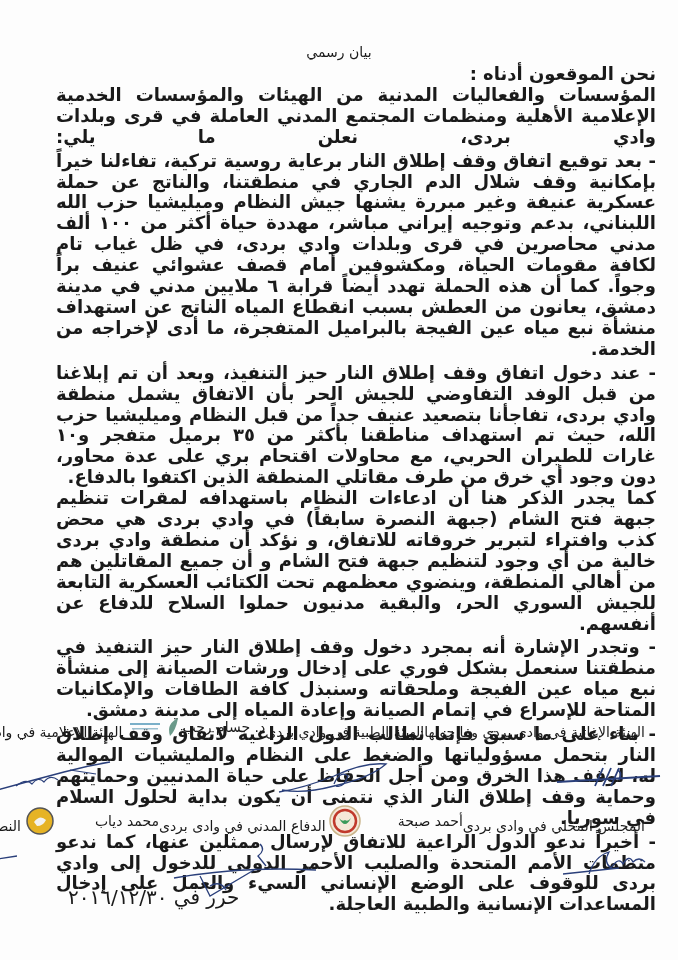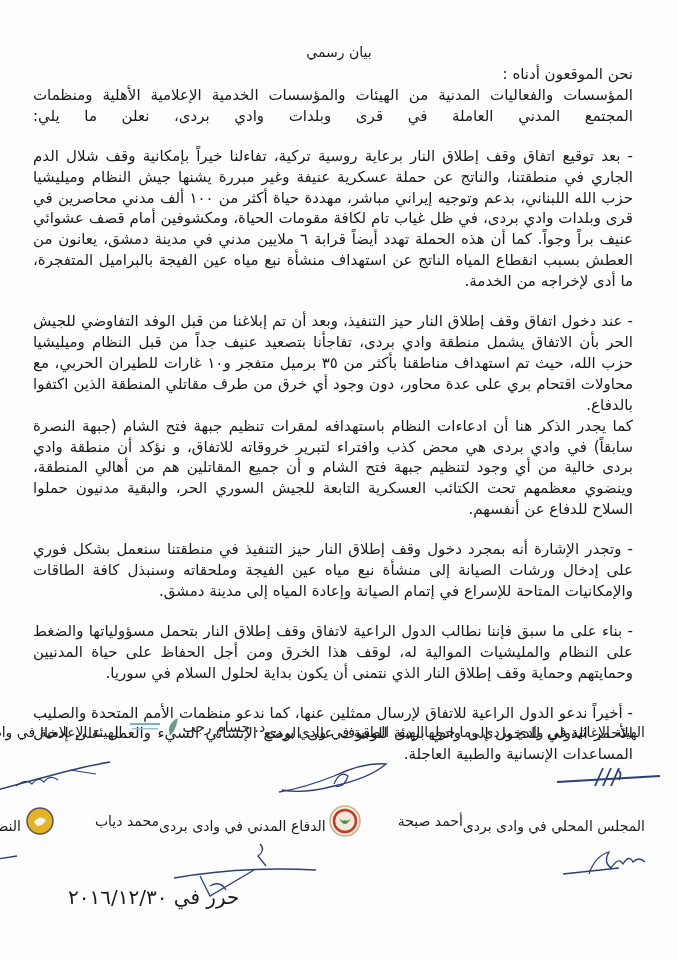--- a/index.html
+++ b/index.html
@@ -1,25 +1,25 @@
 <!DOCTYPE html>
 <html><head>
   <meta charset="utf-8">
   <style>
     html, body { margin: 0; padding: 0; background: #ffffff; }
     body { width: 678px; height: 960px; position: relative; overflow: hidden;
       font-family: "DejaVu Sans", sans-serif; color: #1a1a1a; }
     .page { position: absolute; left: 0; top: 0; width: 678px; height: 960px; background: #fdfdfd; }
     .title { position: absolute; top: 44px; left: 0; width: 678px; text-align: center;
       font-size: 14px; font-weight: normal; direction: rtl; }
-    .body { position: absolute; top: 64px; left: 33px; width: 600px; direction: rtl; text-align: justify;
-      font-size: 15px; font-weight: normal; line-height: 20.9px; }
+    .body { position: absolute; top: 64px; left: 56px; width: 600px; direction: rtl; text-align: justify;
+      font-size: 18px; font-weight: bold; line-height: 20.9px; }
     .body p { margin: 0; }
     .body .intro { margin-bottom: 0; }
-    .body .para { margin-top: 19px; text-align-last: right; }
+    .body .para { margin-top: 3px; text-align-last: right; }
     .body .line-fit { text-align-last: justify; }
     .sig-row { position: absolute; left: 40px; width: 605px; direction: rtl; display: flex; justify-content: space-between; }
     .sig-block { display: flex; flex-direction: row; align-items: flex-end; position: relative; }
     .org { font-size: 14px; font-weight: normal; white-space: nowrap; line-height: 20px; }
     .person-line { display: flex; align-items: center; gap: 0; }
     .person { font-size: 14px; white-space: nowrap; line-height: 22px; }
     .logo { width: 38px; height: 30px; display: inline-flex; align-items: center; justify-content: center; }
     .sig { position: absolute; }
     .date { position: absolute; top: 885px; left: 68px; font-size: 20px; direction: rtl; white-space: nowrap; }
   </style>

